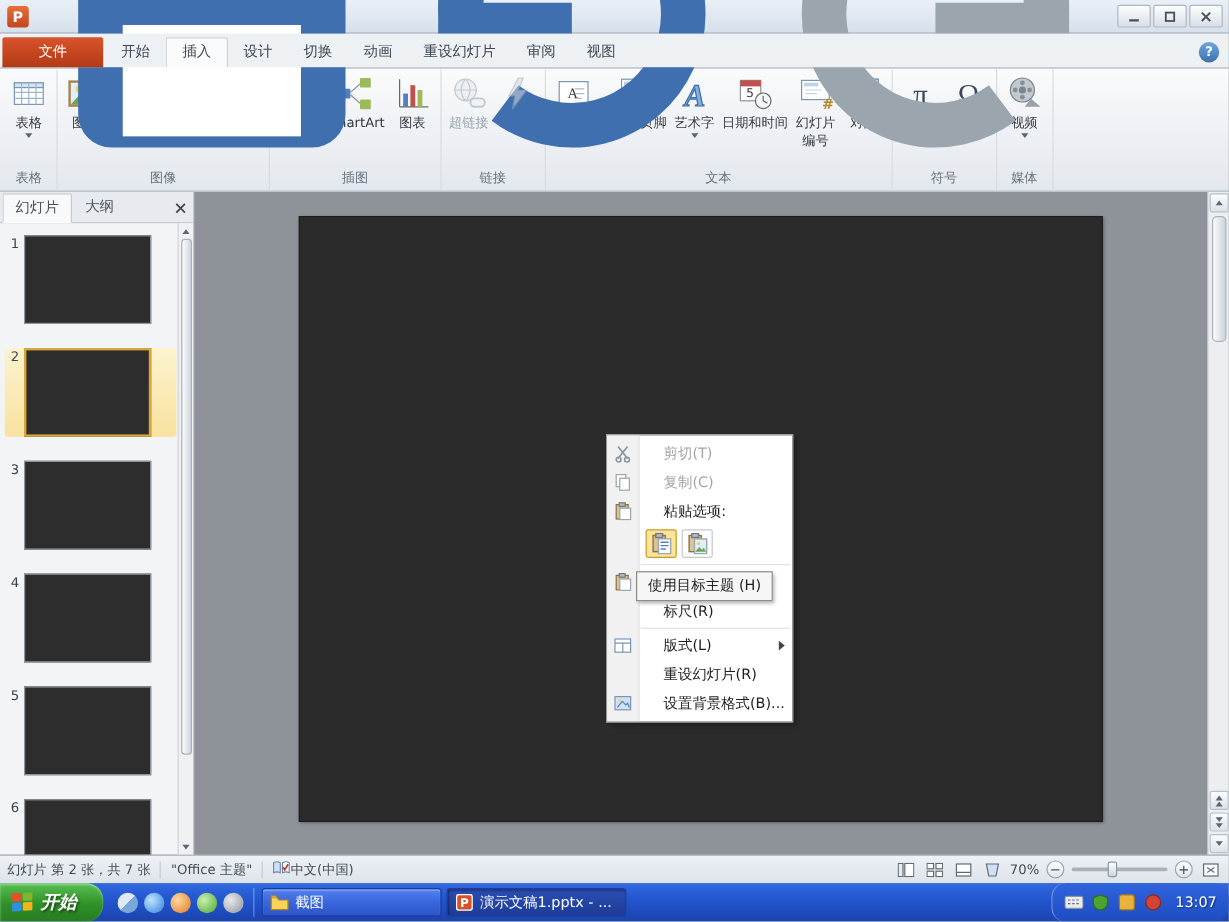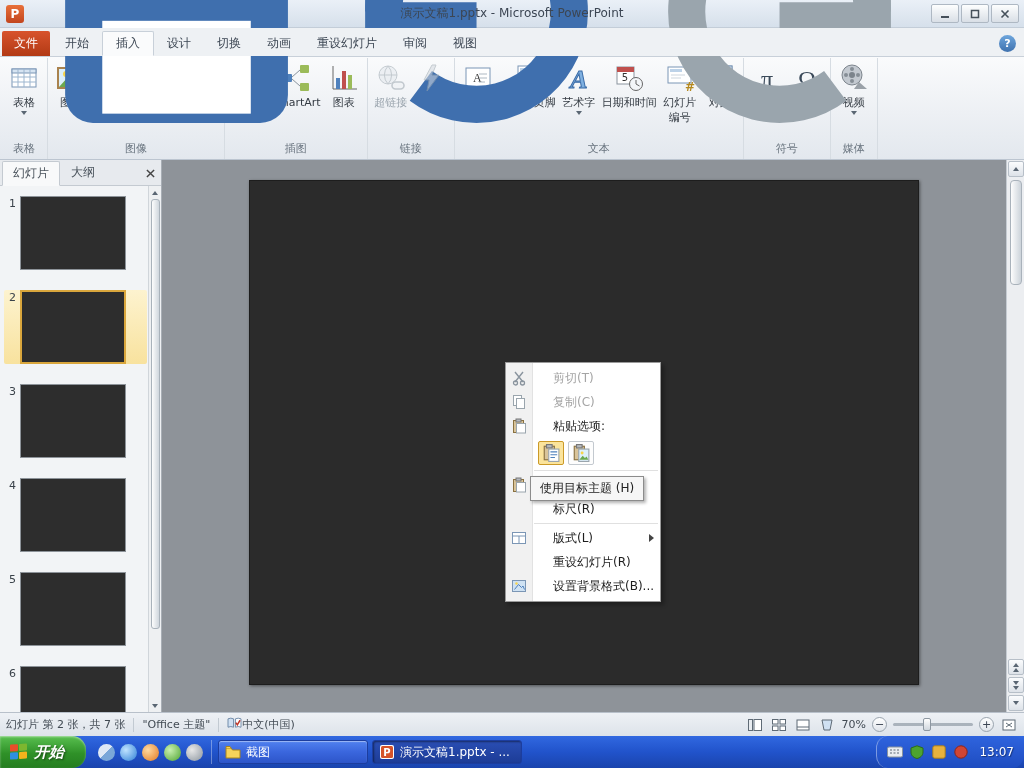--- a/index.html
+++ b/index.html
@@ -11,21 +11,21 @@
   .titlebar { height:28px; background:linear-gradient(#eaf0f7,#d6e0eb); border-bottom:1px solid #c3cdd8; display:flex; align-items:center; position:relative; flex:0 0 auto; }
   .app-icon { width:18px; height:18px; margin:0 4px 0 6px; background:linear-gradient(#e8703a,#c2451d); border-radius:3px; color:#fff; font-weight:bold; font-size:12px; display:flex; align-items:center; justify-content:center; }
   .qat { display:flex; align-items:center; gap:3px; }
   .title-text { position:absolute; left:0; right:0; text-align:center; font-size:12px; color:#3c4document04653; color:#3c4653; pointer-events:none; }
   .win-controls { margin-left:auto; display:flex; gap:2px; margin-right:5px; }
   .win-btn { width:28px; height:19px; border:1px solid #aeb8c3; border-radius:2px; background:linear-gradient(#fdfefe,#d9dfe6); display:flex; align-items:center; justify-content:center; }
   .win-btn svg { width:10px; height:10px; }
 
   
   .tabrow { height:28px; background:#eef1f4; display:flex; align-items:flex-end; padding-left:2px; position:relative; flex:0 0 auto; }
-  .file-tab { background:linear-gradient(#d8532c,#b23a15); color:#fff; padding:0 12px; height:25px; display:flex; align-items:center; font-size:12px; margin-right:2px; border-radius:2px 2px 0 0; }
+  .file-tab { background:linear-gradient(#d8532c,#b23a15); color:#fff; padding:0 30px; height:25px; display:flex; align-items:center; font-size:12px; margin-right:2px; border-radius:2px 2px 0 0; }
   .rtab { padding:0 13px; height:25px; display:flex; align-items:center; color:#3c4653; font-size:12px; }
   .rtab.active { background:#fafbfc; border:1px solid #c8d0d9; border-bottom:1px solid #fafbfc; border-radius:2px 2px 0 0; margin-bottom:-1px; }
   .help-btn { position:absolute; right:8px; bottom:4px; width:17px; height:17px; border-radius:50%; background:linear-gradient(#6ea6dd,#3f72ae); color:#fff; font-size:11px; font-weight:bold; display:flex; align-items:center; justify-content:center; }
 
   
   .ribbon { height:104px; background:linear-gradient(#fafbfc,#edf0f4 55%,#e3e8ee); border-top:1px solid #c8d0d9; border-bottom:1px solid #bcc5d0; display:flex; padding:1px 0 0 1px; flex:0 0 auto; }
   .rgroup { display:flex; flex-direction:column; border-right:1px solid #d6dce2; padding:0 3px; }
   .rgroup-items { height:83px; display:flex; align-items:stretch; }
   .rgroup-label { height:16px; text-align:center; font-size:11px; color:#68737e; line-height:15px; }
   .rbtn { min-width:40px; display:flex; flex-direction:column; align-items:center; padding:2px 3px 0 3px; font-size:11px; color:#33娃3a42; color:#333a42; border-radius:2px; }
@@ -128,21 +128,20 @@
             <path d="M3 8 a5 5 0 1 1 2 4" fill="none" stroke="#3f6fae" stroke-width="2"></path>
             <path d="M3 3.5 V8.5 H8" fill="none" stroke="#3f6fae" stroke-width="2"></path>
           </svg></qat-btn>
         <qat-btn class="div"><tri-down class="i"></tri-down></qat-btn>
         <qat-btn class="div"><svg viewBox="0 0 16 16" width="100%" height="100%" xmlns="http://www.w3.org/2000/svg">
             <path d="M13 8 a5 5 0 1 0 -2 4" fill="none" stroke="#9aa5ad" stroke-width="2"></path>
             <path d="M13 3.5 V8.5 H8" fill="none" stroke="#9aa5ad" stroke-width="2"></path>
           </svg></qat-btn>
         <qat-btn class="div"><tri-down class="i"></tri-down></qat-btn>
       </div>
-    <div class="title-text">演示文稿1.pptx  -  Microsoft PowerPoint</div>
     <div class="win-controls">
       <div class="win-btn">
           <svg viewBox="0 0 10 10">
             <path d="M1 8 h8" stroke="#45505a" stroke-width="2"></path>
           </svg>
         </div>
       <div class="win-btn">
           <svg viewBox="0 0 10 10">
             <rect x="1.5" y="1.5" width="7" height="7" fill="none" stroke="#45505a" stroke-width="1.5"></rect>
           </svg>

